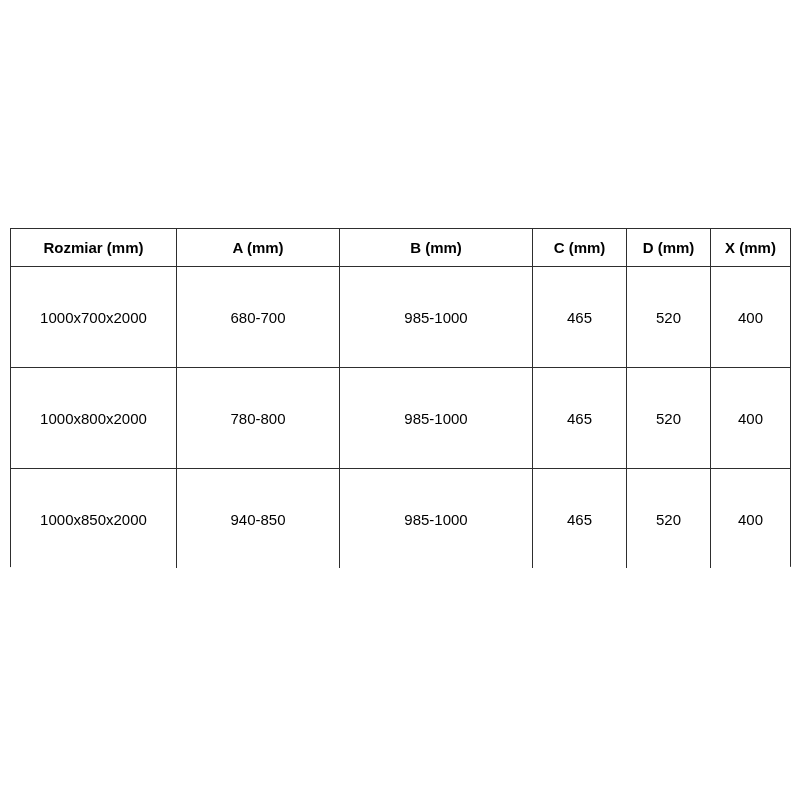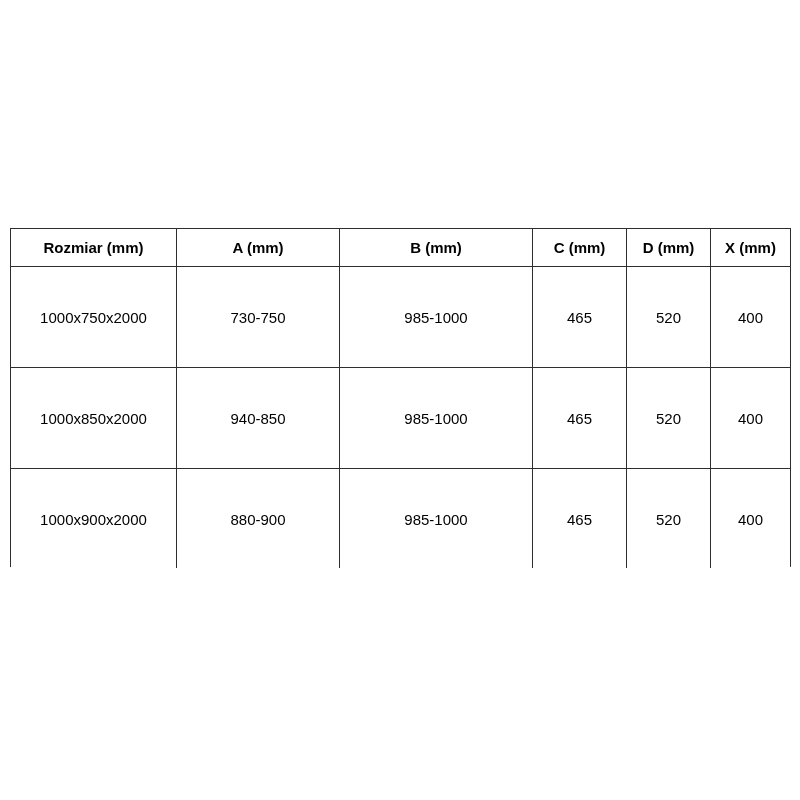--- a/index.html
+++ b/index.html
@@ -62,38 +62,38 @@
         <th>Rozmiar (mm)</th>
         <th>A (mm)</th>
         <th>B (mm)</th>
         <th>C (mm)</th>
         <th>D (mm)</th>
         <th>X (mm)</th>
       </tr>
     </thead>
     <tbody>
       <tr>
-        <td>1000x750x2000</td>
-        <td>730-750</td>
+        <td>1000x700x2000</td>
+        <td>680-700</td>
+        <td>985-1000</td>
+        <td>465</td>
+        <td>520</td>
+        <td>400</td>
+      </tr>
+      <tr>
+        <td>1000x800x2000</td>
+        <td>780-800</td>
         <td>985-1000</td>
         <td>465</td>
         <td>520</td>
         <td>400</td>
       </tr>
       <tr>
         <td>1000x850x2000</td>
         <td>940-850</td>
         <td>985-1000</td>
         <td>465</td>
         <td>520</td>
         <td>400</td>
       </tr>
-      <tr>
-        <td>1000x900x2000</td>
-        <td>880-900</td>
-        <td>985-1000</td>
-        <td>465</td>
-        <td>520</td>
-        <td>400</td>
-      </tr>
     </tbody>
   </table>
 </div>
 
 </body></html>

